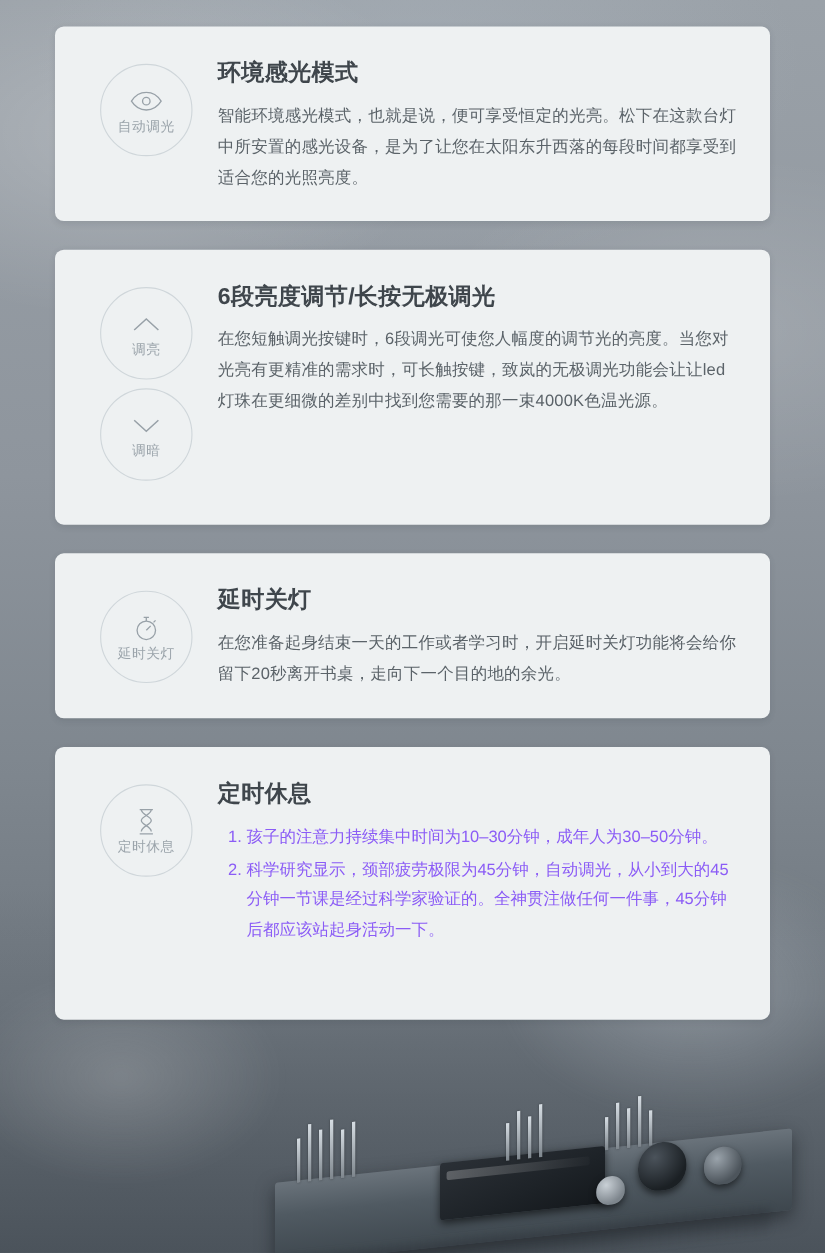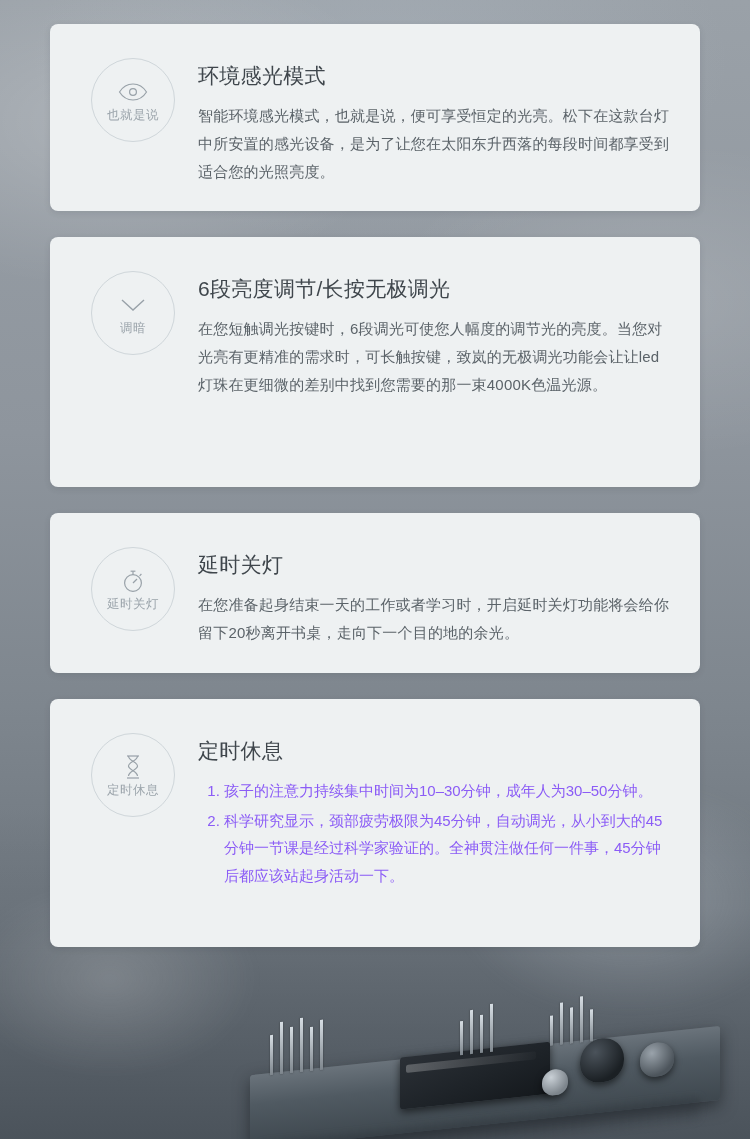--- a/index.html
+++ b/index.html
@@ -149,23 +149,23 @@
     color: #9ba4ab;
     letter-spacing: 0.5px;
     line-height: 1;
   }
   .card-body {
     flex: 1 1 auto;
     padding-left: 6px;
   }
   .card-title {
     font-size: 21px;
-    font-weight: normal;
+    font-weight: bold;
     color: #3f464c;
-    margin: 12px 0 12px 0;
+    margin: 2px 0 12px 0;
     letter-spacing: 0.3px;
   }
   .card-text {
     font-size: 15px;
     line-height: 1.85;
     color: #5b6369;
     margin: 0;
     letter-spacing: 0.2px;
   }
   .card-text p { margin: 0; }
@@ -229,33 +229,41 @@
 
   <section class="card" id="card-ambient">
     <div class="card-icons">
       <div class="icon-circle">
         <span class="icon-glyph">
           <svg width="30" height="18" viewBox="0 0 30 18" fill="none" stroke="currentColor" stroke-width="1.2">
             <path d="M1.5 9C5 3.4 10 1 15 1s10 2.4 13.5 8c-3.5 5.6-8.5 8-13.5 8S5 14.6 1.5 9z"></path>
             <circle cx="15" cy="9" r="3.4"></circle>
           </svg>
         </span>
-        <span class="icon-label">也就是说</span>
+        <span class="icon-label">自动调光</span>
       </div>
     </div>
     <div class="card-body">
       <h2 class="card-title">环境感光模式</h2>
       <div class="card-text">
         <p>智能环境感光模式，也就是说，便可享受恒定的光亮。松下在这款台灯中所安置的感光设备，是为了让您在太阳东升西落的每段时间都享受到适合您的光照亮度。</p>
       </div>
     </div>
   </section>
 
   <section class="card" id="card-dimming">
     <div class="card-icons">
+      <div class="icon-circle">
+        <span class="icon-glyph">
+          <svg width="26" height="16" viewBox="0 0 26 16" fill="none" stroke="currentColor" stroke-width="1.4">
+            <path d="M2 13L13 3l11 10"></path>
+          </svg>
+        </span>
+        <span class="icon-label">调亮</span>
+      </div>
       <div class="icon-circle">
         <span class="icon-glyph">
           <svg width="26" height="16" viewBox="0 0 26 16" fill="none" stroke="currentColor" stroke-width="1.4">
             <path d="M2 3l11 10L24 3"></path>
           </svg>
         </span>
         <span class="icon-label">调暗</span>
       </div>
     </div>
     <div class="card-body">

